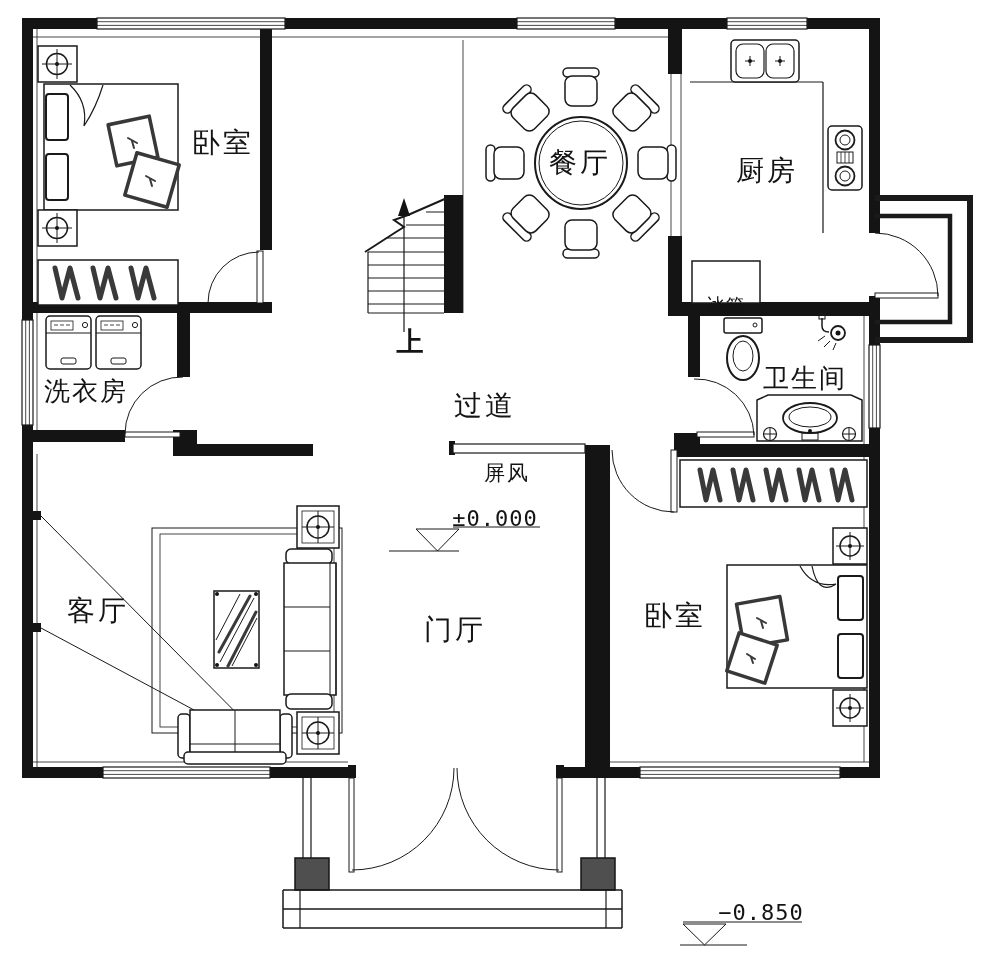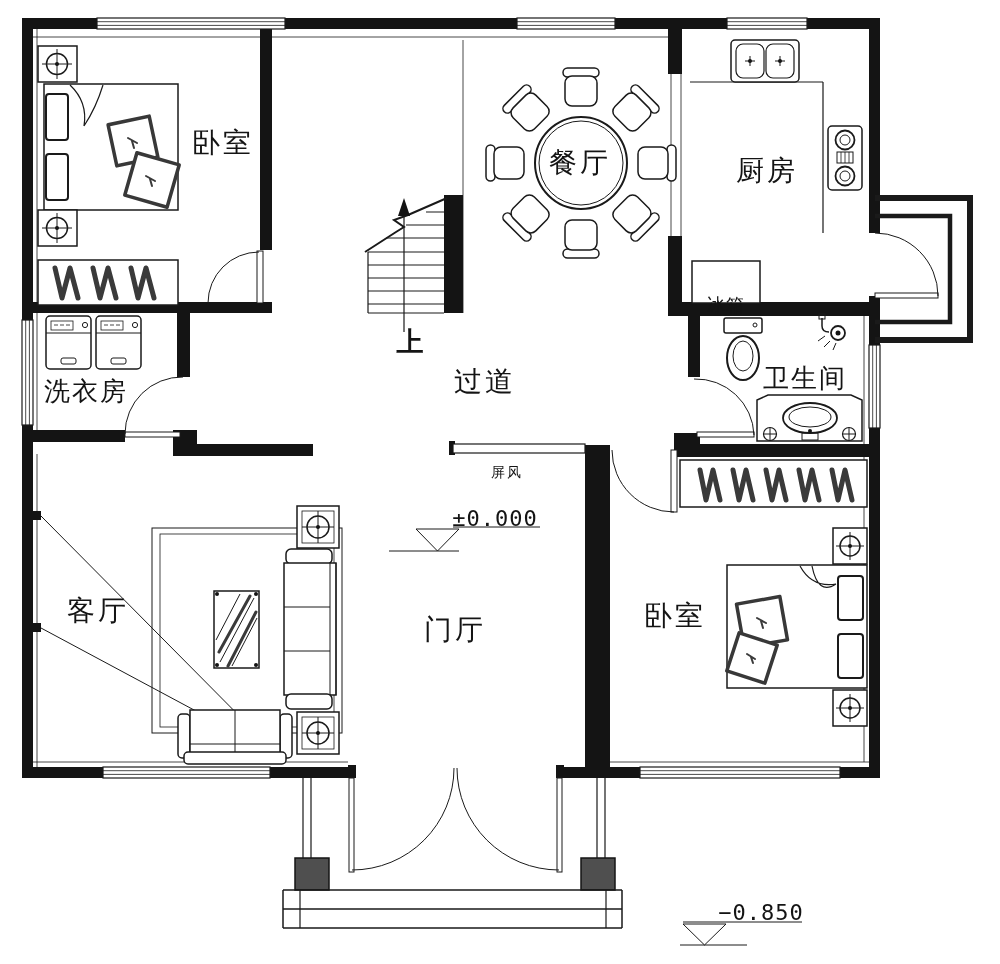--- a/index.html
+++ b/index.html
@@ -15,21 +15,21 @@
   .t08 { stroke-width:.8; }  .t1 { stroke-width:1; } .t12 { stroke-width:1.2; }
   .t15 { stroke-width:1.5; } .t18 { stroke-width:1.8; } .t2 { stroke-width:2; } .t45 { stroke-width:4.5; } .t6 { stroke-width:6; }
   .bold{ fill:none; stroke:#3a3a3a; stroke-width:5; stroke-linecap:round; stroke-linejoin:round; }
   .cush{ fill:#ffffff; stroke:#383838; stroke-width:3.5; stroke-linejoin:round; }
 
   
   .lbl { position:absolute; transform:translate(-50%,-50%); white-space:nowrap;
          color:#141414; line-height:1; }
   .lbl-room { font-size:28px; letter-spacing:3px; font-weight:500; }
   .lbl-mid  { font-size:26px; letter-spacing:2px; font-weight:400; }
-  .lbl-small{ font-size:14px; letter-spacing:2px; font-weight:500; }
+  .lbl-small{ font-size:21px; letter-spacing:2px; font-weight:500; }
   .lbl-tiny { font-size:18px; letter-spacing:1px; font-weight:500;margin-top:23px; }
   .lbl-up   { font-size:27px; font-weight:700; }
   .lbl-elev { font-family:"DejaVu Sans Mono","DejaVu Sans",sans-serif;
               font-size:22px; font-weight:400; letter-spacing:1px;margin-top:8px; }
 </style>
 </head>
 <body>
 
 <div class="plan">
 
@@ -408,21 +408,21 @@
       <path class="ln t1" d="M836,708 H864 M850,694 V722"></path>
           <circle fill="#141414" cx="850" cy="708" r="2"></circle>
     </g>
   </g>
 </svg>
 
 <div class="lbl lbl-room" style="left:223px;top:143px">卧室</div>
 <div class="lbl lbl-room" style="left:580px;top:163px">餐厅</div>
 <div class="lbl lbl-room" style="left:767px;top:171px">厨房</div>
 <div class="lbl lbl-mid" style="left:86px;top:391px">洗衣房</div>
-<div class="lbl lbl-room" style="left:485px;top:382px">过道</div>
+<div class="lbl lbl-room" style="left:485px;top:406px">过道</div>
 <div class="lbl lbl-mid" style="left:805px;top:378px">卫生间</div>
 <div class="lbl lbl-room" style="left:98px;top:611px">客厅</div>
 <div class="lbl lbl-room" style="left:455px;top:630px">门厅</div>
 <div class="lbl lbl-room" style="left:675px;top:616px">卧室</div>
 
 <div class="lbl lbl-up" style="left:410px;top:342px">上</div>
 <div class="lbl lbl-small" style="left:507px;top:472px">屏风</div>
 <div class="lbl lbl-tiny" style="left:726px;top:282px">冰箱</div>
 <div class="lbl lbl-elev" style="left:495px;top:511px">±0.000</div>
 <div class="lbl lbl-elev" style="left:761px;top:905px">−0.850</div>

